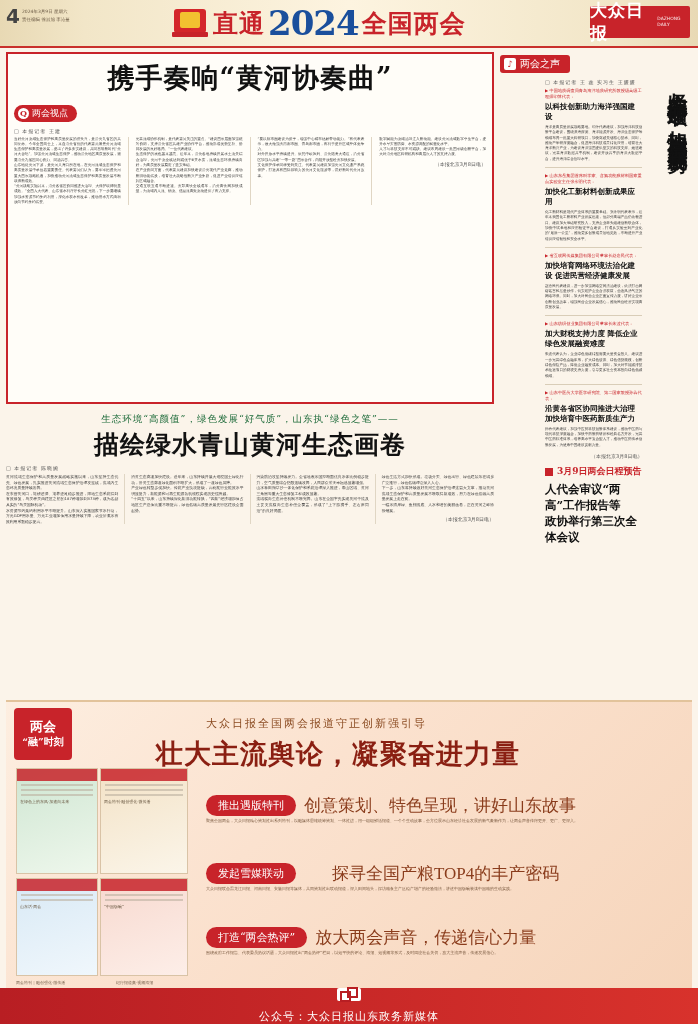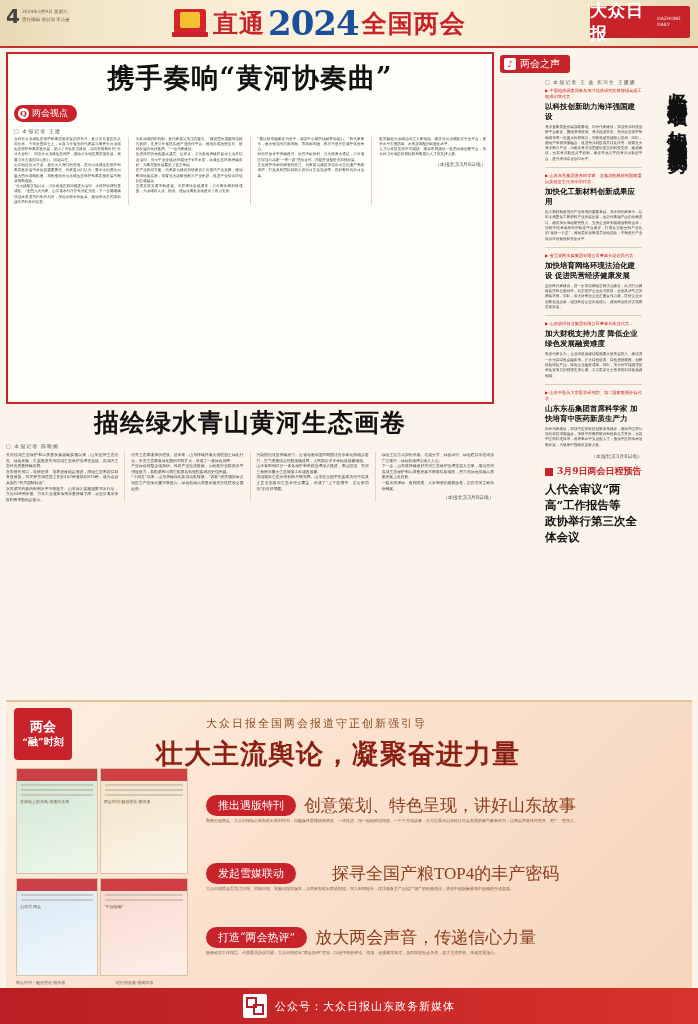--- a/index.html
+++ b/index.html
@@ -177,21 +177,21 @@
   .t4{left:84px;top:110px;width:86px;height:96px;background:linear-gradient(160deg,#f7d9cf,#fdeee8);}
   .thumb .bar{height:12px;background:#c8232a;opacity:.85;}
   .thumb .ln{height:2px;background:#bdb0a0;margin:3px 4px;opacity:.6;}
   .thumb .cap{font-size:4px;color:#6b5a44;margin:2px 3px;line-height:6px;}
   .thumb-cap-out{position:absolute;font-size:4px;color:#7a6550;}
 
   
   .footer{
     position:absolute;left:0;bottom:0;width:698px;height:36px;
     background:linear-gradient(90deg,#b81e23,#d8322c);
-    display:flex;align-items:center;justify-content:center;gap:8px;color:#fff;
+    display:flex;align-items:center;justify-content:center;gap:8px;color:#fff;flex-direction:column;
   }
   .footer .qr{width:24px;height:24px;background:#fff;border-radius:2px;position:relative;}
   .footer .qr:before{content:"";position:absolute;left:3px;top:3px;width:7px;height:7px;border:2px solid #b81e23;}
   .footer .qr:after{content:"";position:absolute;right:3px;bottom:3px;width:7px;height:7px;border:2px solid #b81e23;}
   .footer .ftxt{font-size:11px;letter-spacing:1px;font-family:"DejaVu Serif","Liberation Serif",serif;}
 </style>
 </head>
 <body>
 
 <div class="page">
@@ -251,20 +251,21 @@
           <div class="colrule"></div>
           <div class="tcol">
             <div class="txt">数字赋能为流域治理注入新动能。建设黄河流域数字孪生平台，提升水旱灾害防御、水资源调配的智慧化水平。</div>
             <div class="txt">人才与科技支撑不可或缺。建议布局建设一批国家级创新平台，加大对沿黄地区科研机构和高层次人才的支持力度。</div>
             <div class="endnote">（本报北京3月8日电）</div>
           </div>
         </div>
       </div>
 
       <div class="story-b">
+        <div class="subhead-line">生态环境“高颜值”，绿色发展“好气质”，山东执“绿色之笔”——</div>
         <div class="headline-b">描绘绿水青山黄河生态画卷</div>
         <div class="byline">□ 本报记者  陈晓婉</div>
         <div class="cols4">
           <div class="tcol">
             <div class="txt b">黄河流域生态保护和高质量发展战略实施以来，山东坚持生态优先、绿色发展，扎实推进黄河流域生态保护治理攻坚战，流域内生态环境质量持续改善。</div>
             <div class="txt b">在东营黄河口，退耕还湿、退养还滩稳步推进，湿地生态系统得到有效修复，鸟类种类由建区之初的187种增加到373种，成为名副其实的“鸟类国际机场”。</div>
             <div class="txt b">水资源节约集约利用水平不断提升。山东深入实施国家节水行动，万元GDP用水量、万元工业增加值用水量持续下降，农业灌溉水有效利用系数稳步提高。</div>
           </div>
           <div class="colrule"></div>
           <div class="tcol">
@@ -321,21 +322,21 @@
 
           <div class="item">
             <div class="item-lead">▶ 山东纺织创业集团有限公司董事长朱波代表：</div>
             <div class="item-title">加大财税支持力度  降低企业绿色发展融资难度</div>
             <div class="txt">朱波代表认为，企业绿色低碳转型需要大量资金投入。建议进一步完善绿色金融体系，扩大绿色债券、绿色信贷规模，创新绿色保险产品，降低企业融资成本。同时，加大对节能减排技术改造项目的财税支持力度，引导更多社会资本投向绿色低碳领域。</div>
           </div>
           <div class="divider"></div>
 
           <div class="item">
             <div class="item-lead">▶ 山东中医药大学医学研究院、第二国家教授孙蓉代表：</div>
-            <div class="item-title">山东东岳集团首席科学家  加快培育中医药新质生产力</div>
+            <div class="item-title">沿黄各省区协同推进大治理  加快培育中医药新质生产力</div>
             <div class="txt">孙蓉代表建议，加强中医药科技创新体系建设，推动中医药与现代科技深度融合，加快中药新药研发和经典名方开发，完善中医药标准体系，培养高水平复合型人才，推动中医药传承创新发展，为健康中国建设贡献力量。</div>
           </div>
 
           <div class="endnote">（本报北京3月8日电）</div>
 
           <div class="notice-head">
             <span class="sq"></span>
             <span>3月9日两会日程预告</span>
           </div>
           <div class="notice-title">人代会审议“两高”工作报告等</div>

